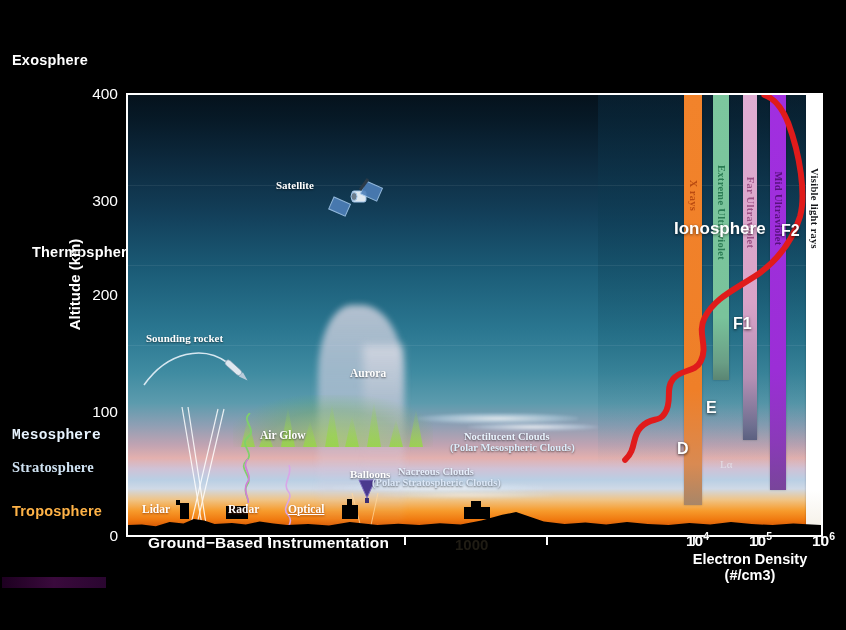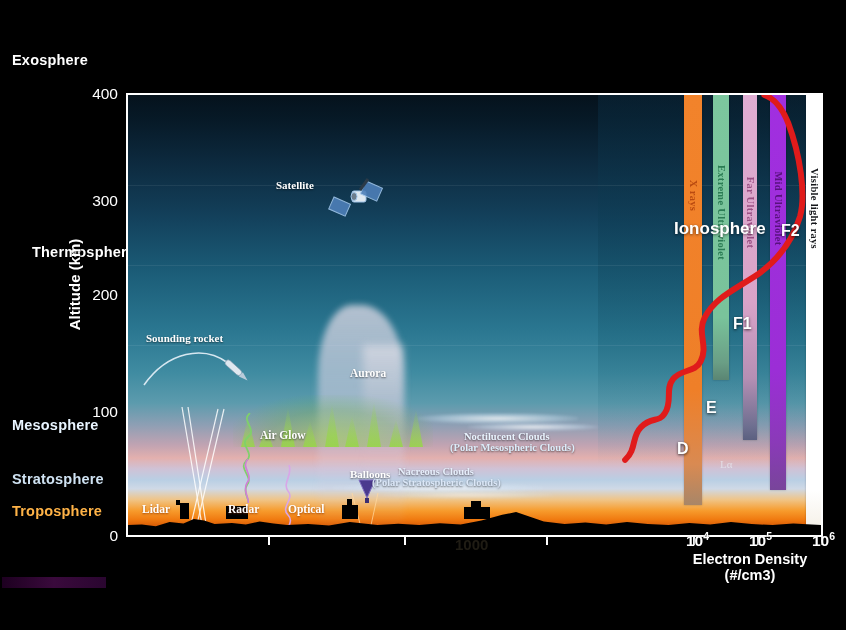--- a/index.html
+++ b/index.html
@@ -13,22 +13,22 @@
 
   
   .layer-label {
     position: absolute; left: 12px;
     font-weight: bold; font-size: 14.5px;
     letter-spacing: .2px; white-space: nowrap;
     text-shadow: 0 1px 2px rgba(0,0,0,.85);
   }
   .layer-exo   { top: 52px;  color:#ffffff; }
   .layer-therm { top: 244px; color:#ffffff;margin-left:20px; }
-  .layer-meso  { top: 417px; color:#e8f4ff; }
-  .layer-strat { top: 471px; color:#cfe2f2; }
+  .layer-meso  { top: 427px; color:#e8f4ff;font-family:Liberation Mono, monospace; }
+  .layer-strat { top: 459px; color:#cfe2f2;font-family:Liberation Serif, serif; }
   .layer-trop  { top: 503px; color:#ffb347; }
 
   
   #yaxis-title {
     position: absolute; left: -6px; top: 276px;
     width: 160px; text-align: center;
     transform: rotate(-90deg); transform-origin: 50% 50%;
     color:#ffffff; font-size: 15px; font-weight: bold;
     text-shadow: 0 1px 2px rgba(0,0,0,.9);
   }
@@ -378,21 +378,21 @@
         <rect x="214" y="8" width="16" height="14"></rect>
         <rect x="219" y="2" width="5" height="7"></rect>
         <rect x="336" y="10" width="26" height="12"></rect>
         <rect x="343" y="4" width="10" height="7"></rect>
       </g>
     </svg>
   </div>
 
   <div class="ground-lbl" style="position:absolute; left:142px; top:503px;">Lidar</div>
   <div class="ground-lbl" style="position:absolute; left:228px; top:503px;">Radar</div>
-  <div class="ground-lbl" style="position:absolute; left:288px; top:503px;">Optical</div>
+  <div class="ground-lbl" style="position:absolute; left:288px; top:503px;text-decoration:underline;">Optical</div>
 
   <div class="xtick" style="left:268px"></div>
   <div class="xtick" style="left:404px"></div>
   <div class="xtick" style="left:546px"></div>
   <div class="xtick" style="left:693px"></div>
   <div class="xtick" style="left:757px"></div>
   <div class="xtick" style="left:821px"></div>
 
   <div id="faint-1000">1000</div>
 
@@ -404,15 +404,16 @@
   </div>
   <div class="xtick-label" style="left:812px; top:530px;">
     <span>10</span><sup>6</sup>
   </div>
 
   <div id="xaxis-title">
     <div>Electron Density</div>
     <div>(#/cm3)</div>
   </div>
 
+  <div id="ground-title">Ground−Based Instrumentation</div>
 
   <div id="bottom-artifact"></div>
 </div>
 
 </body></html>

